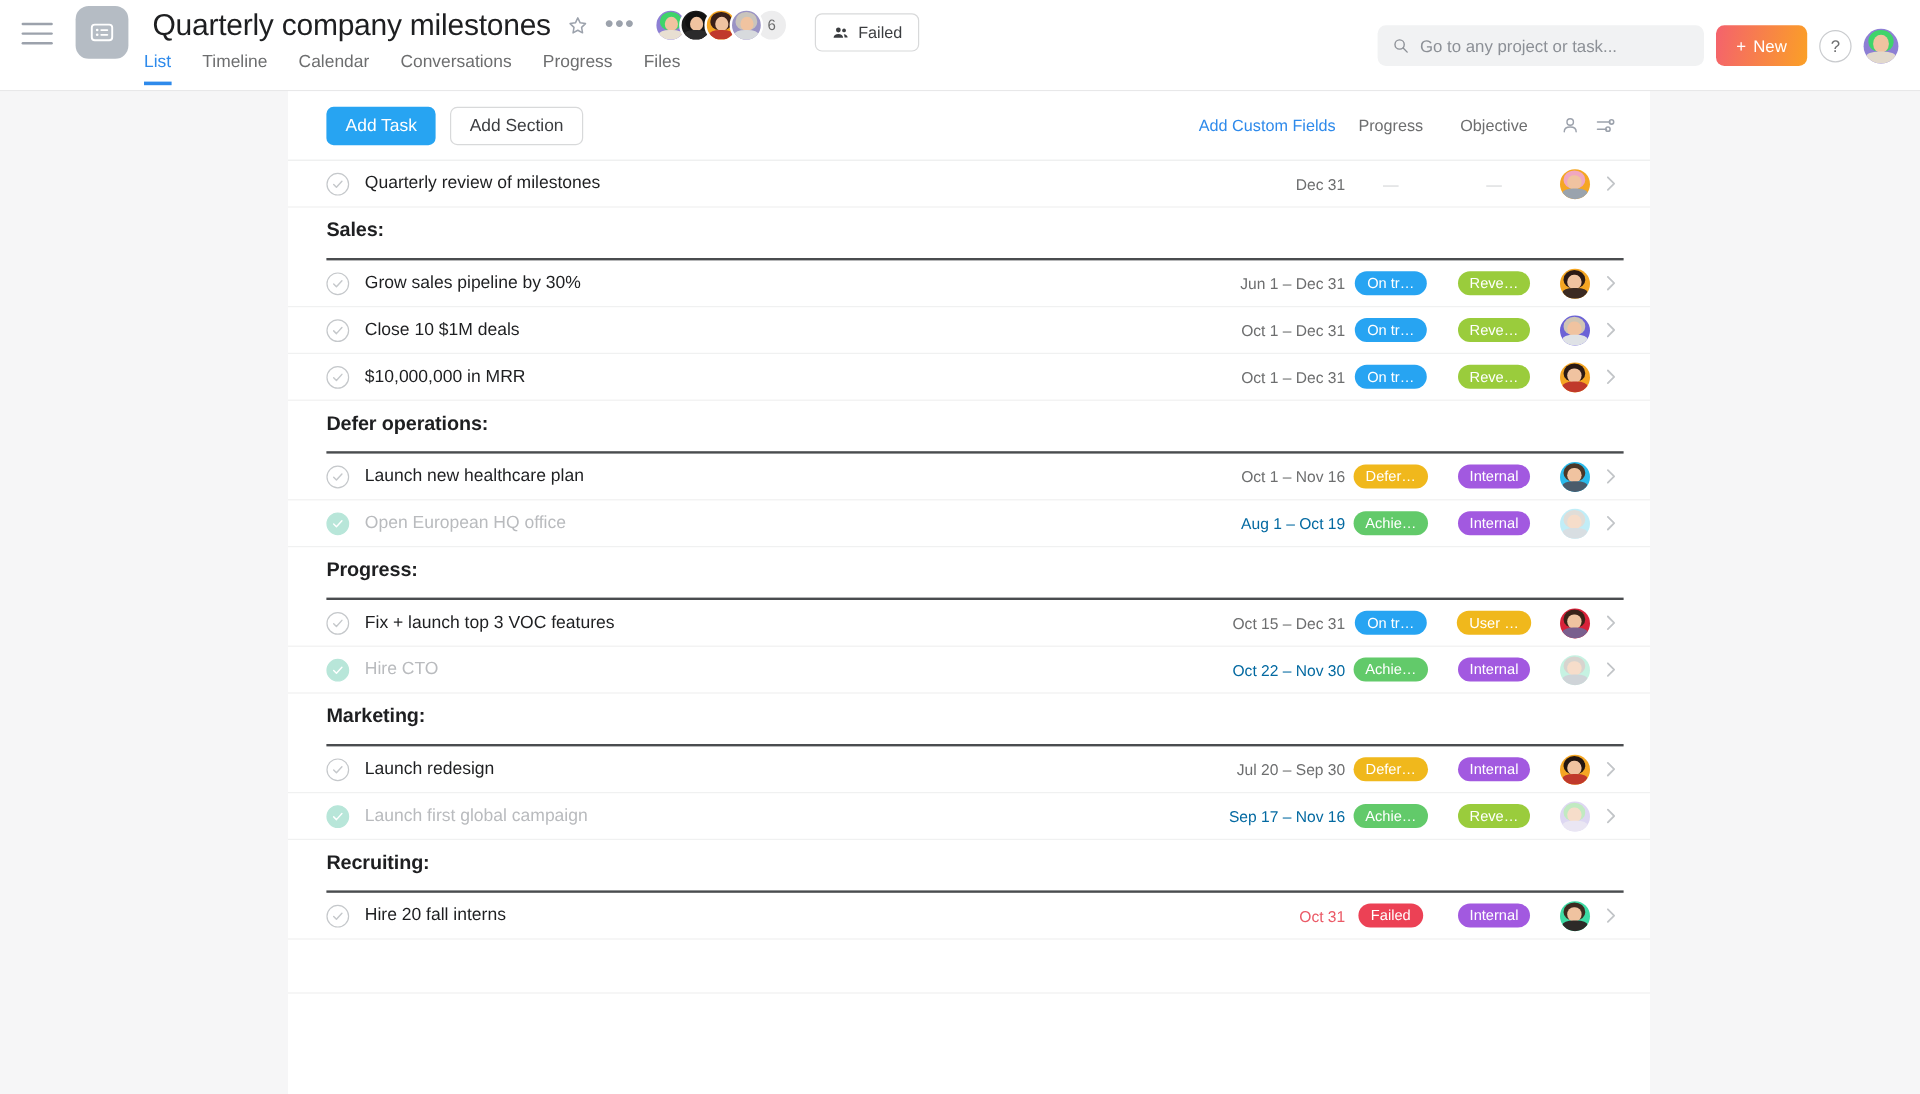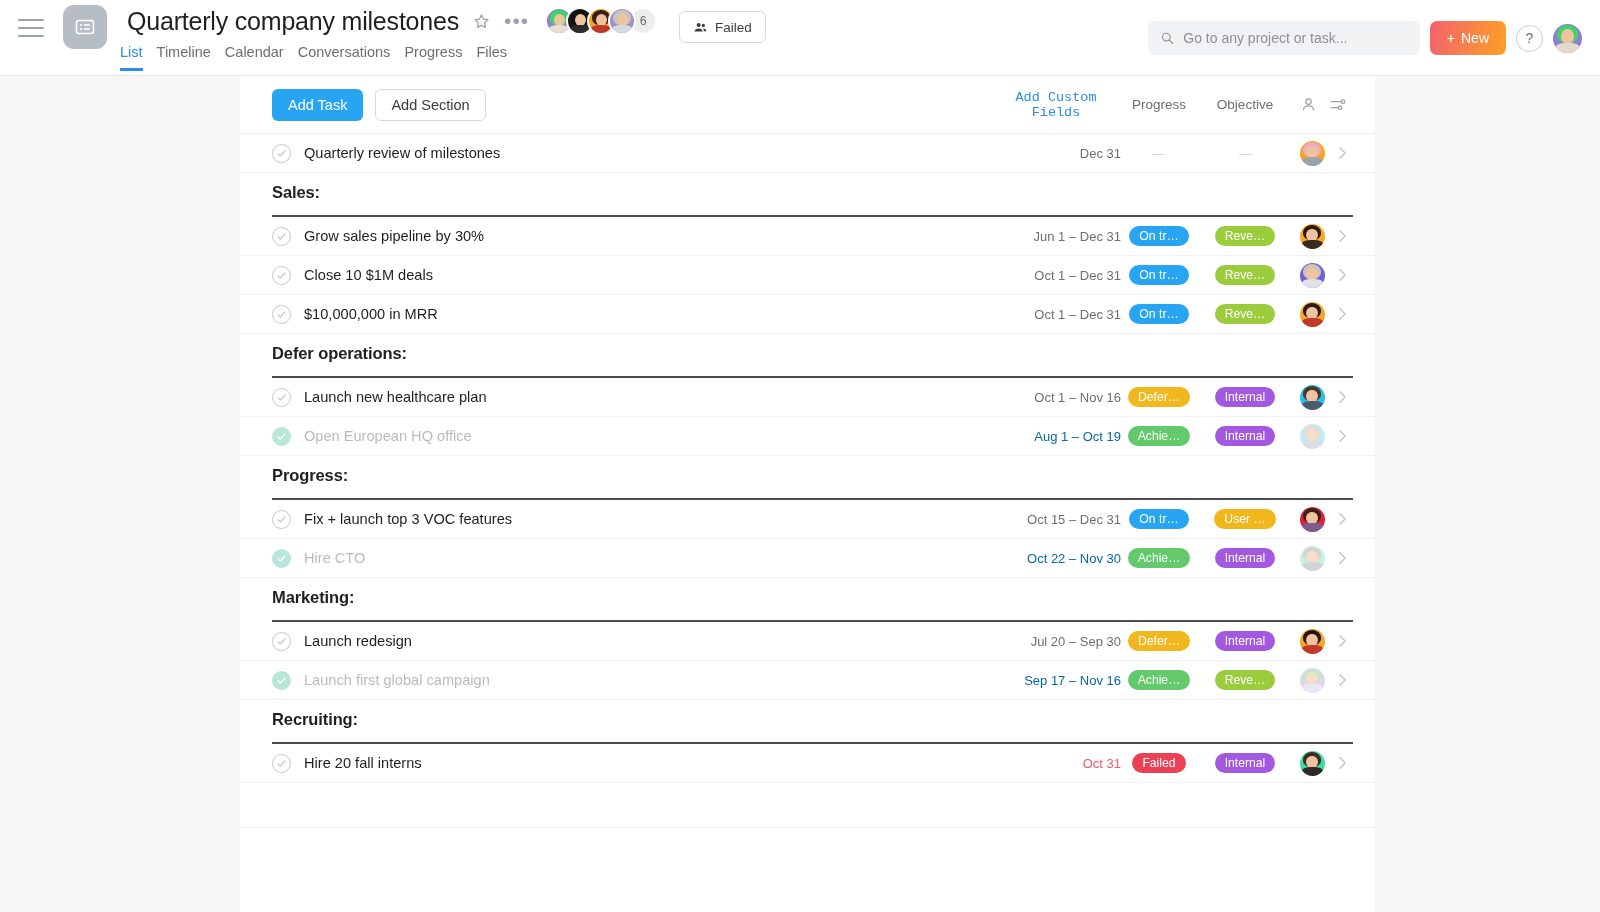--- a/index.html
+++ b/index.html
@@ -74,21 +74,21 @@
   .share-btn {
     margin-left: 22px; margin-top: 12px;
     height: 32px; padding: 0 13px;
     border: 1px solid #d8d9da; border-radius: 6px; background:#fff;
     display:flex; align-items:center; gap:7px; cursor:pointer;
     font-size: 13.5px; color: #3b3d40; flex:none;
   }
 
   .tabs {
     position: absolute; left: 120px; top: 44px;
-    display: flex; align-items: flex-end; gap: 14px;
+    display: flex; align-items: flex-end; gap: 26px;
   }
   .tab {
     font-size: 14.5px; color: #6d6e6f; cursor:pointer;
     padding-bottom: 8px; border-bottom: 3px solid transparent;
     white-space: nowrap;
   }
   .tab.active { color: #2e8aeb; border-bottom-color: #2e8aeb; font-weight: 400; }
 
   .topbar-right {
     position: absolute; right: 18px; top: 0;
@@ -139,21 +139,21 @@
     height: 32px; padding: 0 15px; margin-left: 12px;
     background:#fff; color:#3b3d40; border:1px solid #d8d9da;
     border-radius: 6px; font-size: 14.5px; cursor:pointer;
     font-family:"Liberation Sans",sans-serif;
   }
   .col-heads {
     position: absolute; right: 22px; top: 0; height: 57px;
     display:flex; align-items:center; gap: 0;
   }
   .col-head { font-size: 13.5px; color: #6d6e6f; text-align:center; cursor:pointer; }
-  .col-head.link { color: #2e8aeb; font-family: Liberation Mono, monospace; }
+  .col-head.link { color: #2e8aeb; }
   .ch-custom { width: 130px; }
   .ch-progress { width: 76px; }
   .ch-objective { width: 96px; }
   .ch-icon { width: 30px; display:flex; align-items:center; justify-content:center; cursor:pointer; }
 
   .rows { border-top: 1px solid #eceded; }
 
   .row {
     height: 39px; display:flex; align-items:center;
     padding-left: 32px; padding-right: 22px;

